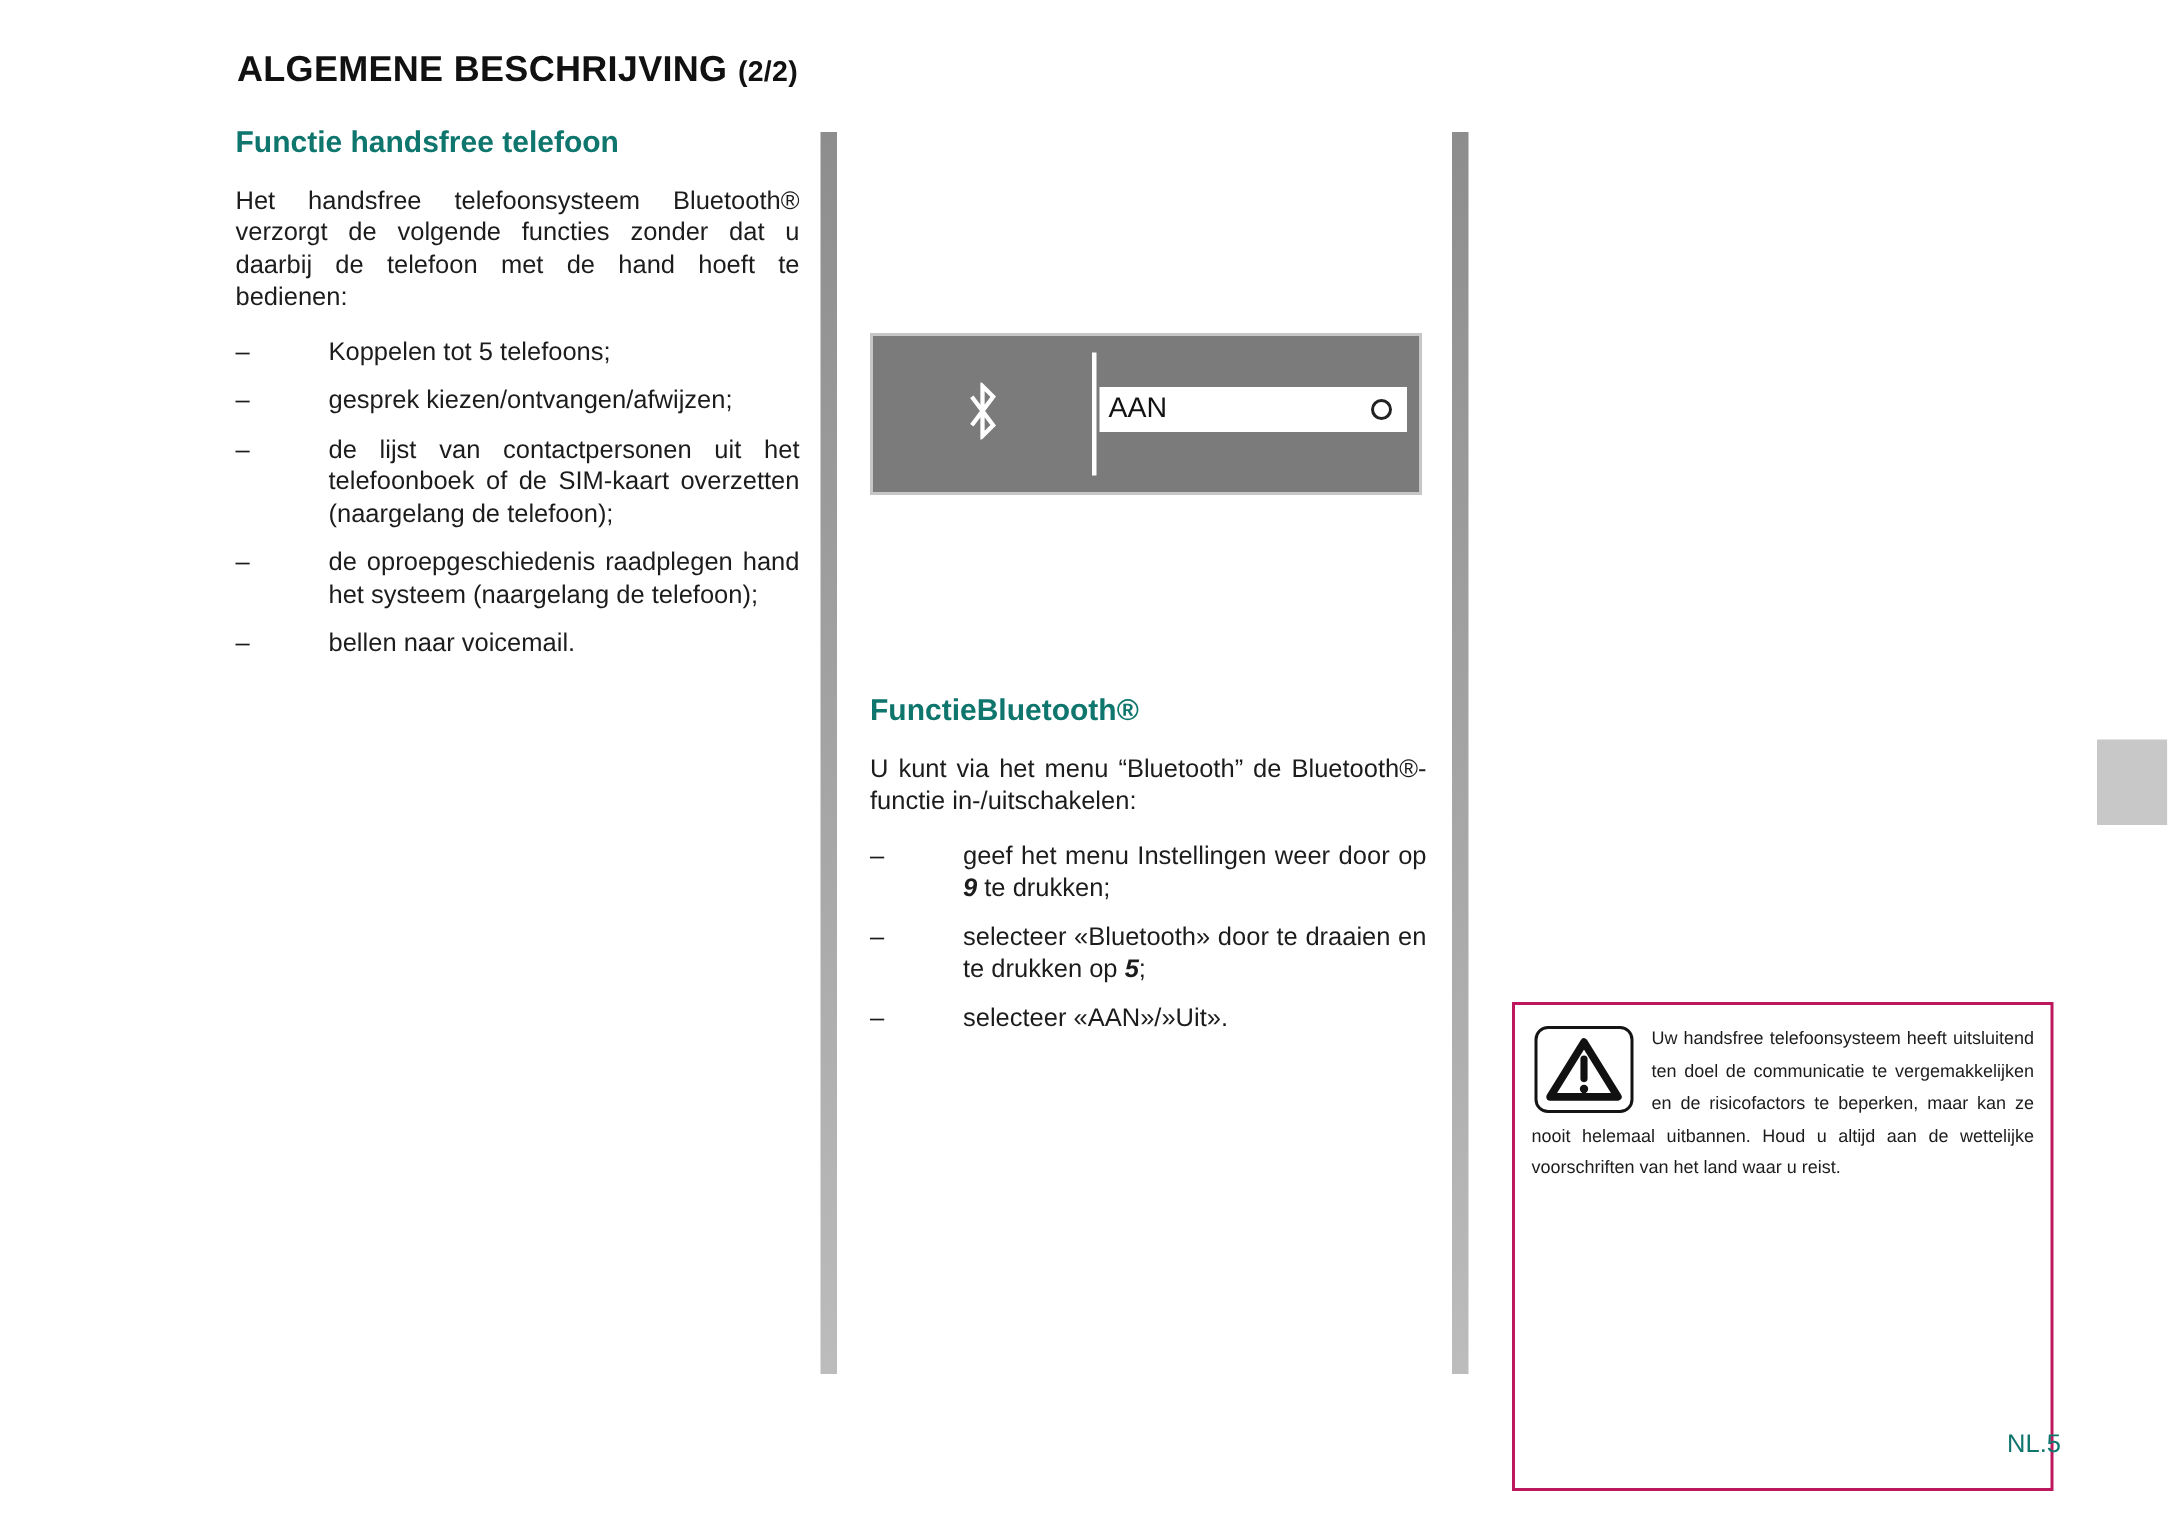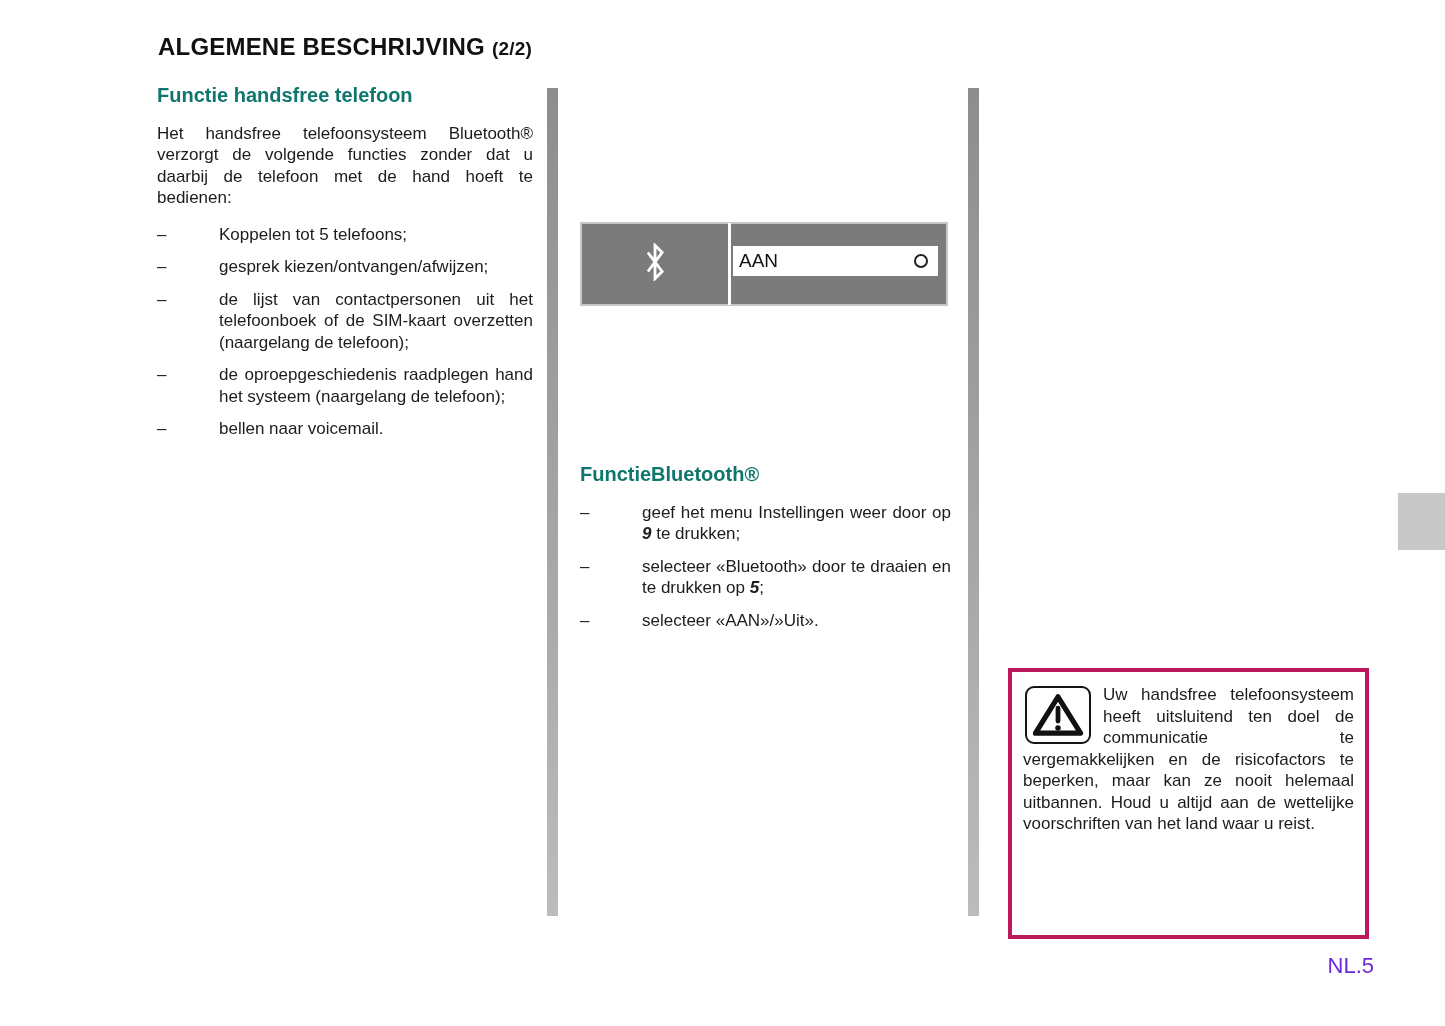--- a/index.html
+++ b/index.html
@@ -29,21 +29,21 @@
   .col-mid  { position:absolute; left:580px; top:464px; width:371px; }
   
   .vbar {
     position:absolute; top:88px; width:11px; height:828px;
     background:linear-gradient(180deg,#8d8d8d 0%,#a6a6a6 55%,#bcbcbc 100%);
   }
   .vbar1 { left:547px; }
   .vbar2 { left:968px; }
   
   .screen {
-    position:absolute; left:580px; top:222px; width:368px; height:84px;
+    position:absolute; left:580px; top:222px; width:368px; height:108px;
     background:#7b7b7b; border:2px solid #c6c6c6;
     display:flex; align-items:center;
   }
   .bt-zone { flex:0 0 146px; display:flex; justify-content:center; align-items:center; }
   .screen-divider { flex:0 0 3px; width:3px; height:82px; background:#ffffff; }
   .opts { flex:1; padding:0 8px 0 2px; }
   .opt {
     height:30px; display:flex; align-items:center; justify-content:space-between;
     padding:0 10px 0 6px; font-size:19px;
   }
@@ -54,31 +54,31 @@
     background:#fff; flex:0 0 auto;
   }
   .radio-filled {
     width:16px; height:16px; border:4.5px solid #fff; border-radius:50%;
     background:transparent; flex:0 0 auto;
   }
   
   .side-tab { position:absolute; right:0; top:493px; width:47px; height:57px; background:#c8c8c8; }
   
   .warning {
-    position:absolute; left:1008px; top:668px; width:361px; height:271px;
-    border:4px solid #be185d; padding:12px 11px; 
-    font-size:17px; line-height:21.5px; text-align:justify; color:#1c1c1c;
+    position:absolute; left:1008px; top:668px; width:361px; height:326px;
+    border:2px solid #be185d; padding:12px 11px; 
+    font-size:12px; line-height:21.5px; text-align:justify; color:#1c1c1c;
   }
   .warn-icon {
     float:left; width:66px; height:58px; margin:2px 12px 4px 2px;
     border:2px solid #141414; border-radius:9px;
     display:flex; align-items:center; justify-content:center;
   }
   
-  .pagenum { position:absolute; right:71px; top:953px; font-size:22px; color:#6d28d9; }
+  .pagenum { position:absolute; right:71px; top:953px; font-size:17px; color:#0f766e; }
 </style>
 </head>
 <body>
 
 <div class="page">
 
   <div class="title">
     <span>ALGEMENE BESCHRIJVING</span><span class="suffix">(2/2)</span>
   </div>
 
@@ -124,20 +124,21 @@
     <div class="opts">
       <div class="opt opt-aan">
         <span>AAN</span>
         <span class="radio-empty"></span>
       </div>
     </div>
   </div>
 
   <div class="col-mid body-text">
     <div class="sec-heading">FunctieBluetooth®</div>
+    <p class="para">U kunt via het menu “Bluetooth” de Bluetooth®-functie in-/uitschakelen:</p>
     <div class="bullets">
       <div class="bullet">
         <span class="dash">–</span>
         <span class="btxt"><span>geef het menu Instellingen weer door op </span><span class="key">9</span><span> te drukken;</span></span>
       </div>
       <div class="bullet">
         <span class="dash">–</span>
         <span class="btxt"><span>selecteer «Bluetooth» door te draaien en te drukken op </span><span class="key">5</span><span>;</span></span>
       </div>
       <div class="bullet">

